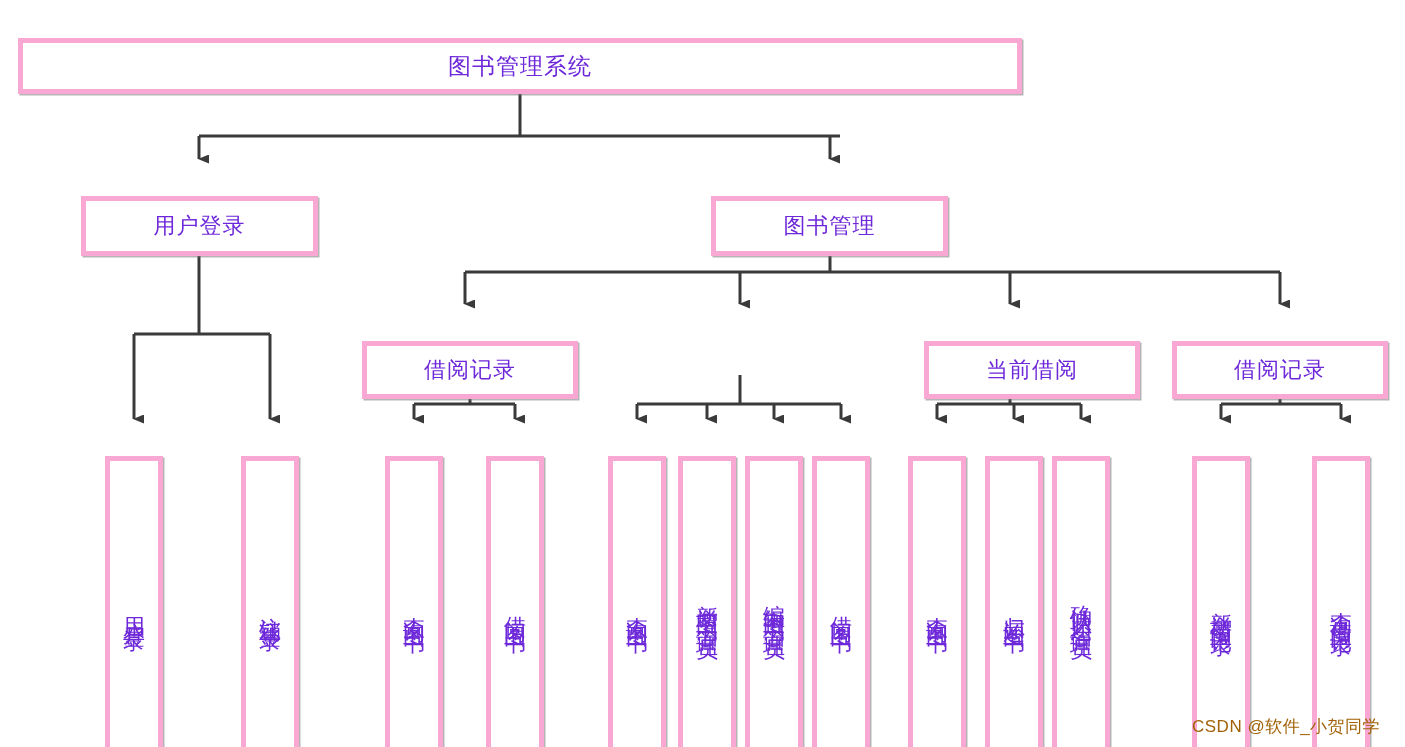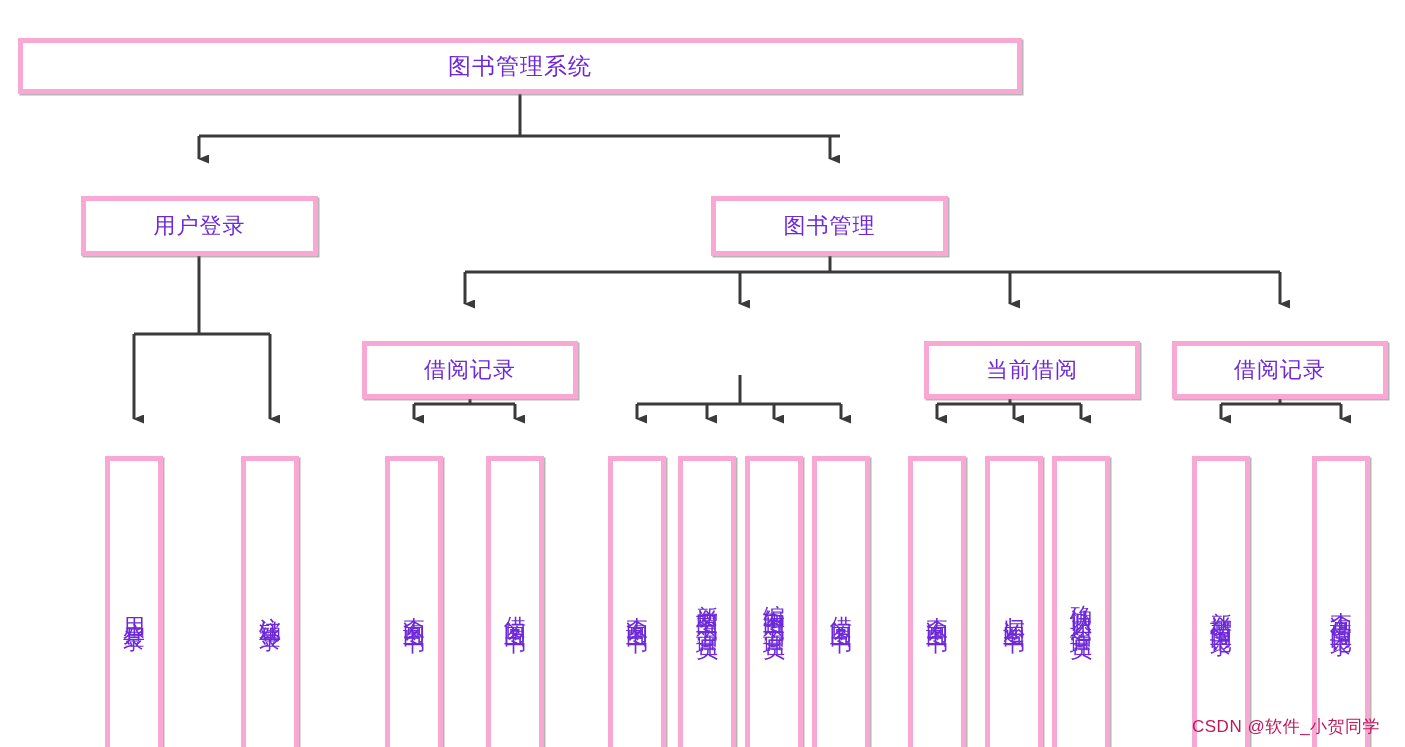--- a/index.html
+++ b/index.html
@@ -59,21 +59,21 @@
   .node.vert .label {
     writing-mode: vertical-rl;
     text-orientation: upright;
     font-size: 22px;
     letter-spacing: 5px;
     line-height: 1;
     max-height: 100%;
   }
   .watermark {
     position: absolute;
-    color: #be185d;
+    color: #a16207;
     font-size: 17px;
     white-space: nowrap;
     letter-spacing: 0.5px;
     user-select: none;
   }
 </style>
 </head>
 <body>
 
 <div id="diagram-root">

